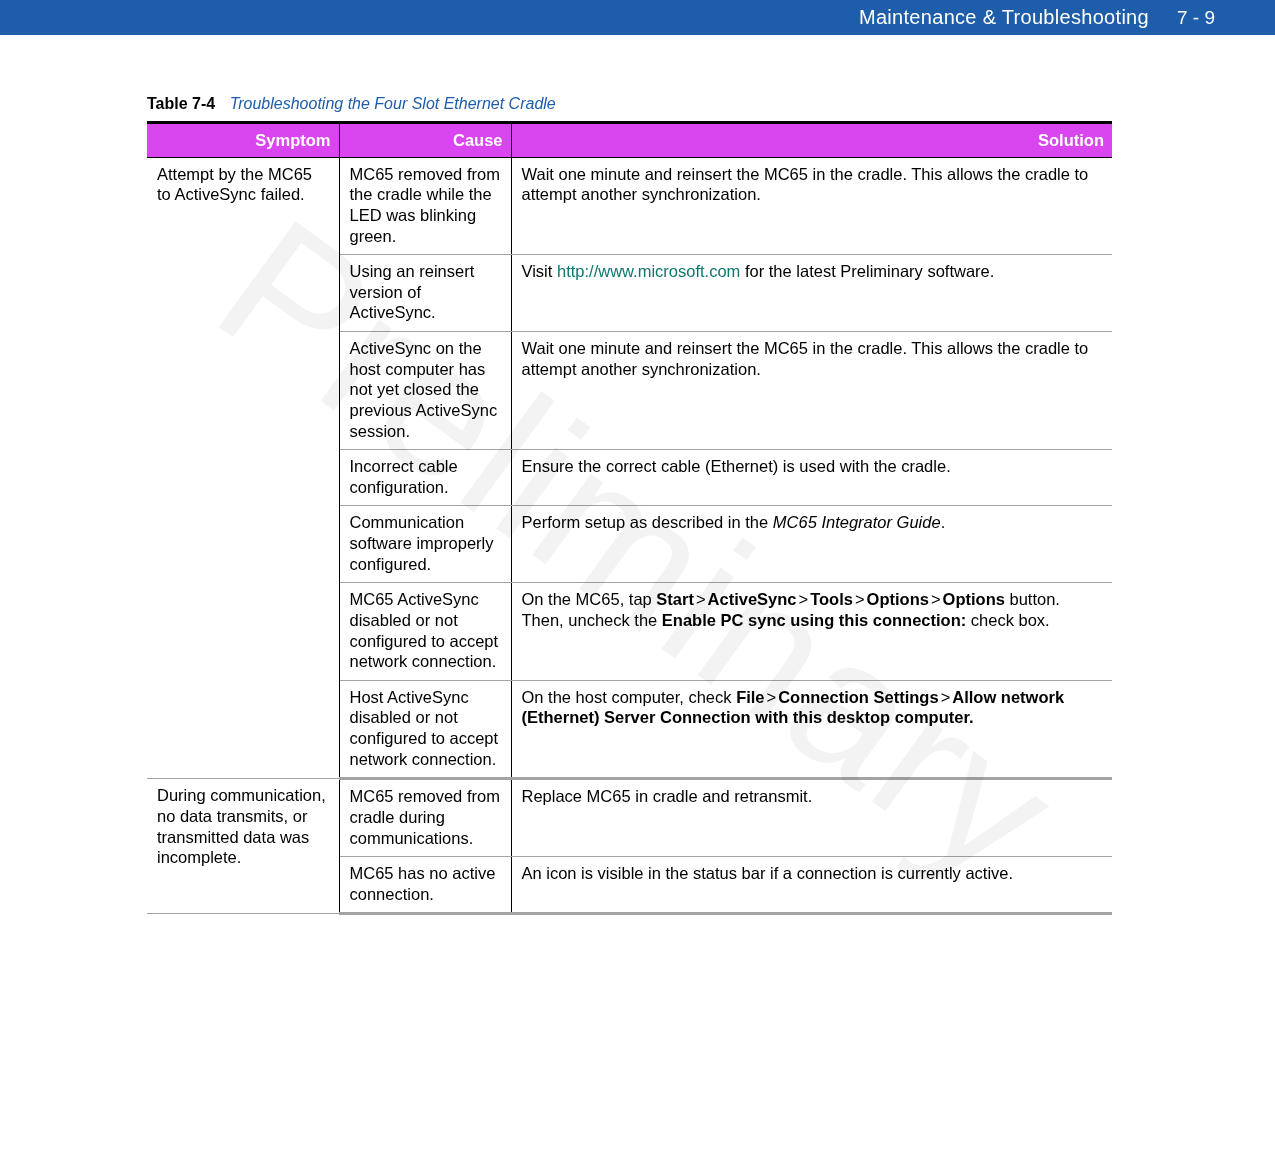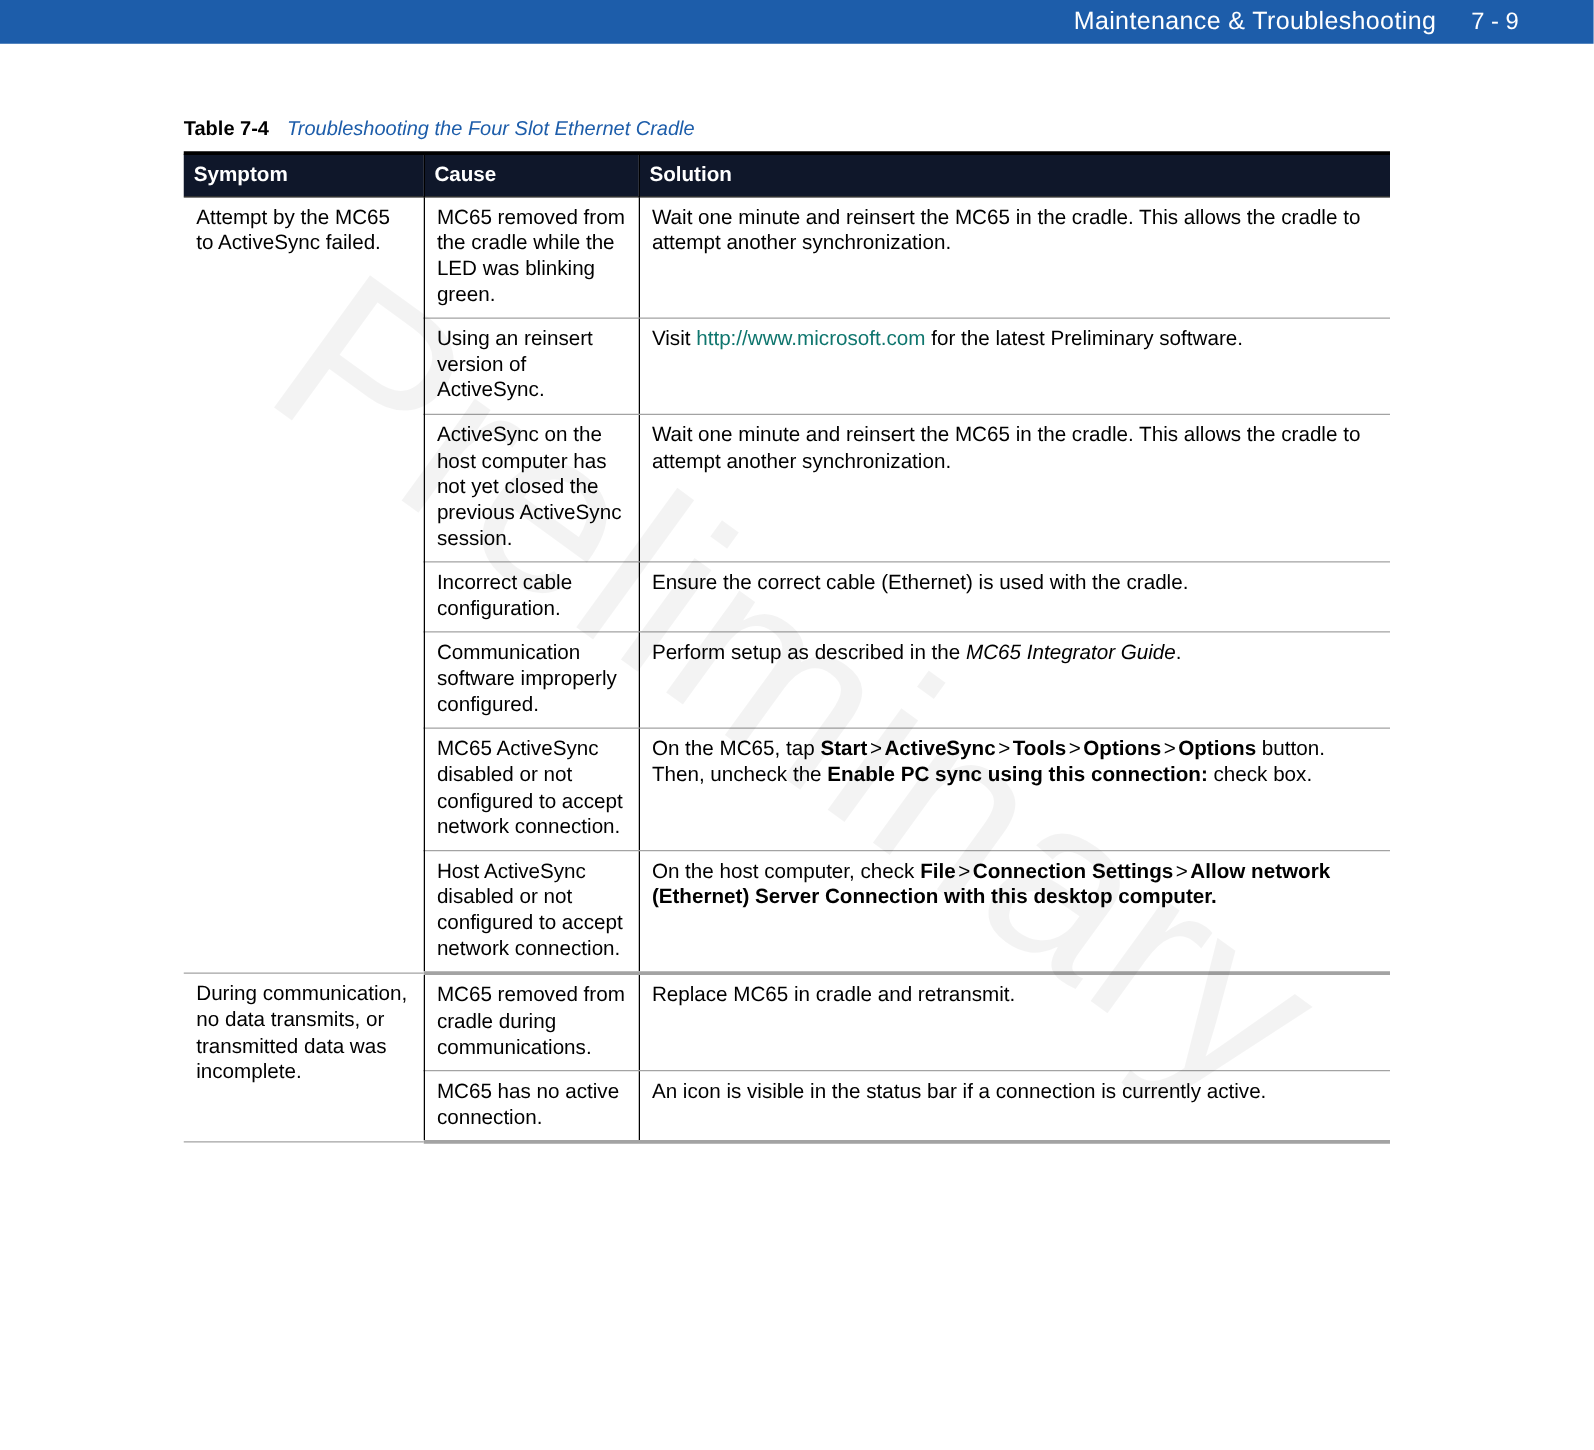--- a/index.html
+++ b/index.html
@@ -42,24 +42,24 @@
   .table-caption .tbl-label { font-weight: 700; margin-top: 44px; }
   .table-caption .tbl-title { font-style: italic; color: #1d5daa; margin-left: 10px; }
   table.ts {
     border-collapse: collapse;
     width: 965px;
     margin-left: 22px;
     font-size: 16.5px;
     line-height: 1.25;
   }
   table.ts thead th {
-    background: #0f172a;
+    background: #d946ef;
     color: #fff;
     font-weight: 700;
-    text-align: left;
+    text-align: right;
     padding: 6px 8px;
     border: 1px solid #000;
     border-top-width: 3px;
   }
   table.ts thead th:first-child { border-left-width: 0; }
   table.ts thead th:last-child  { border-right-width: 0; }
   table.ts td {
     vertical-align: top;
     padding: 6px 10px 8px 10px;
     border-left: 1px solid #000;

